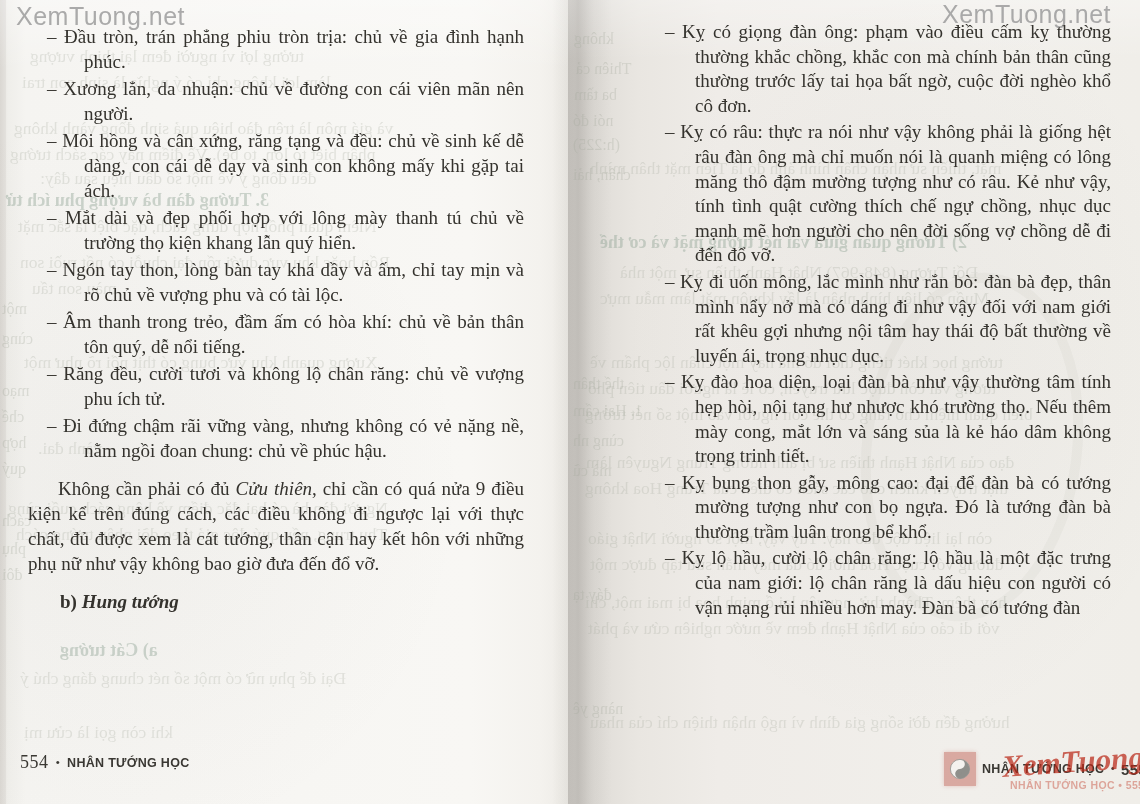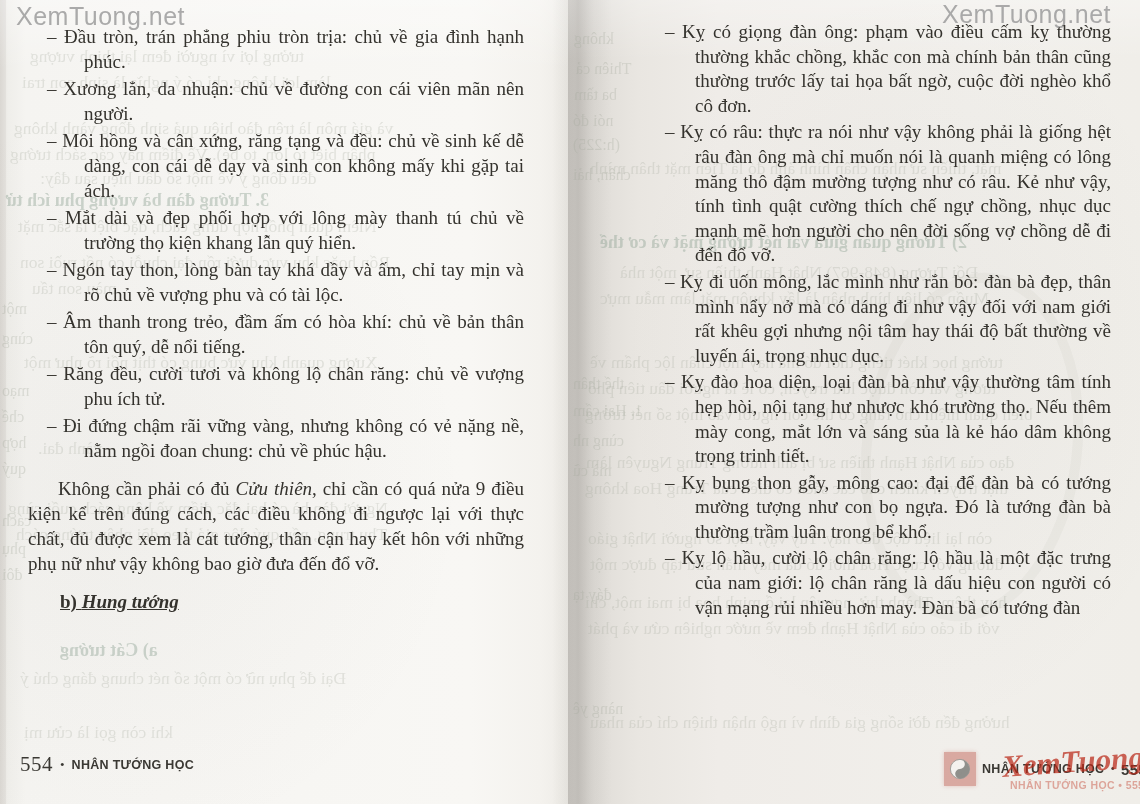--- a/index.html
+++ b/index.html
@@ -28,42 +28,42 @@
     background:linear-gradient(90deg, rgba(60,55,50,0) 0px, rgba(60,55,50,.06) 18px, rgba(60,55,50,.14) 26px, rgba(60,55,50,.05) 42px, rgba(60,55,50,0) 60px);
     pointer-events:none;
   }
   .lp-text{
     position:absolute;left:28px;top:24px;width:496px;
     font-size:19px;line-height:25px;text-align:justify;color:#34322d;
   }
   .lp-text .bullet{margin-left:19px;width:477px;padding-left:37px;text-indent:-37px;margin-bottom:2px;box-sizing:border-box;}
   .para{text-indent:30px;margin:0;}
   .para-closing{margin-top:13px;}
-  .sec-head{margin-top:13px;margin-left:32px;font-weight:bold;text-decoration:underline;}
+  .sec-head{margin-top:13px;margin-left:32px;font-weight:bold;}
   .sec-head .it{font-style:italic;}
   .para-intro{margin-top:5px;}
   .it{font-style:italic;}
   .rp-text{
     position:absolute;left:665px;top:20px;width:446px;
     font-size:19px;line-height:24.6px;text-align:justify;color:#34322d;
   }
   .rp-text .bullet{padding-left:30px;text-indent:-30px;margin-bottom:2px;box-sizing:border-box;}
   .wm{
     position:absolute;font-family:"Liberation Sans","DejaVu Sans",sans-serif;
     font-size:25px;color:#9d9d9d;opacity:.85;letter-spacing:.5px;white-space:nowrap;
   }
   .wm-tl{left:16px;top:2px;}
   .wm-tr{left:942px;top:0px;}
   .footer-left{
     position:absolute;left:20px;top:752px;display:flex;align-items:center;gap:7px;color:#3a3833;
   }
   .footer-right{
     position:absolute;top:752px;left:944px;display:flex;align-items:center;gap:6px;color:#3a3833;
   }
-  .pgnum{font-size:21px;letter-spacing:.5px;}
+  .pgnum{font-size:18px;letter-spacing:.5px;}
   .ftitle{
     font-family:"Liberation Sans","DejaVu Sans",sans-serif;
     font-size:12.5px;font-weight:bold;letter-spacing:.3px;white-space:nowrap;
   }
   .fsep{font-size:13px;}
   .stamp{
     width:32px;height:34px;background:rgba(197,112,100,.55);
     display:flex;align-items:center;justify-content:center;flex:0 0 auto;
     box-shadow:0 0 4px rgba(197,112,100,.35);
   }

